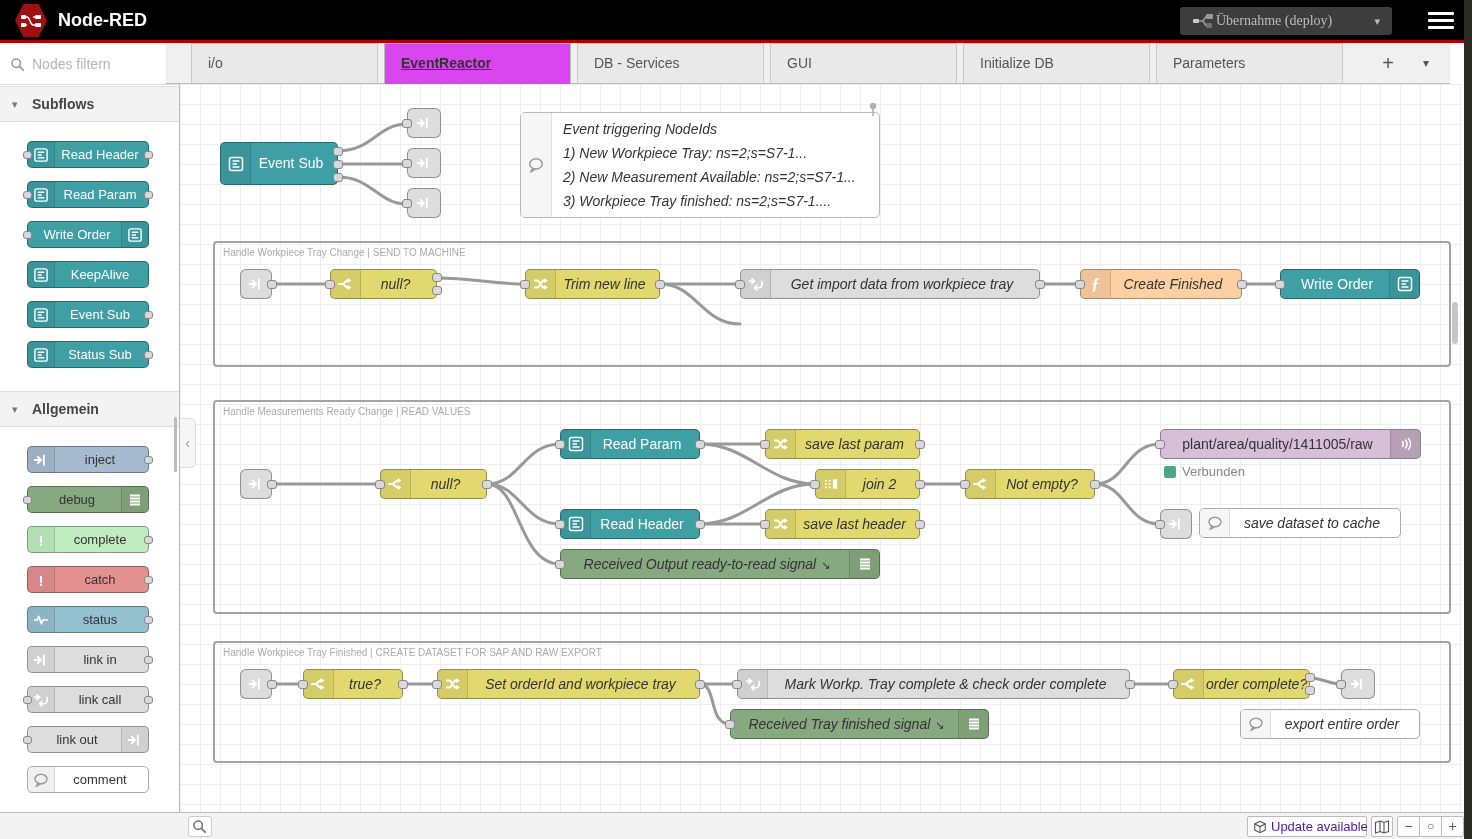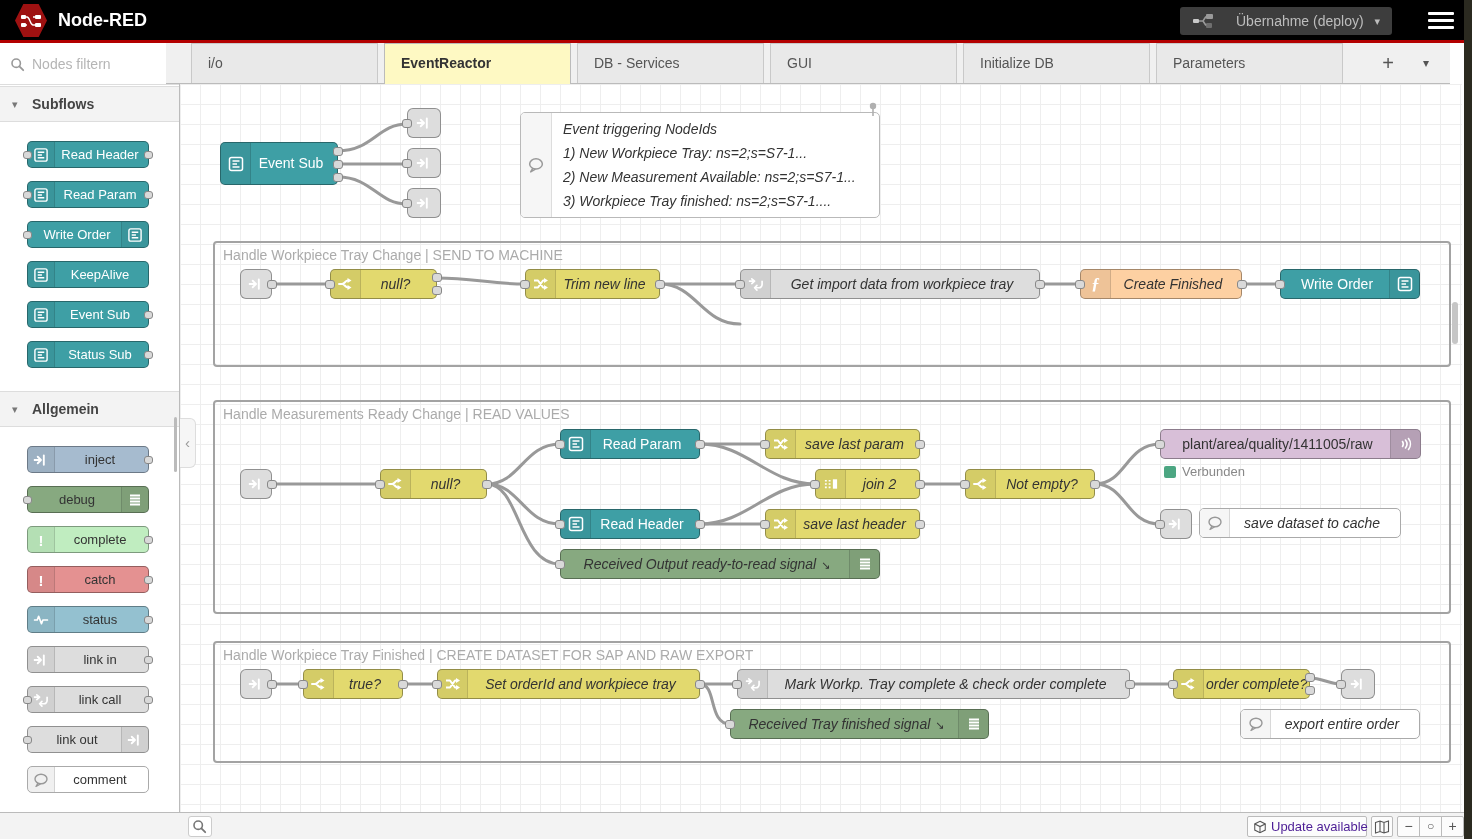--- a/index.html
+++ b/index.html
@@ -8,21 +8,21 @@
   
   #header{position:absolute;left:0;top:0;width:1472px;height:40px;background:#000;
           border-bottom:3px solid #b30000;z-index:30;}
   #logo{position:absolute;left:15px;top:3px;width:32px;height:35px;background:#9e1111;
         clip-path:polygon(26% 3%,74% 3%,100% 50%,74% 97%,26% 97%,0 50%);}
   #logo svg{position:absolute;left:5px;top:6px;}
   #app-title{position:absolute;left:58px;top:0;line-height:40px;color:#fff;
              font-size:18px;font-weight:bold;}
   #deploy-btn{position:absolute;right:80px;top:7px;width:212px;height:28px;background:#3d3d3d;
               border-radius:3px;color:#bdbdbd;font-size:14px;}
-  #deploy-btn .dlabel{position:absolute;left:56px;top:0;line-height:28px;}
+  #deploy-btn .dlabel{position:absolute;left:36px;top:0;line-height:28px;font-family:Liberation Serif, serif;}
   #deploy-btn .dicon{position:absolute;left:12px;top:6px;}
   #deploy-btn .dcaret{position:absolute;right:12px;top:0;line-height:28px;font-size:11px;color:#bdbdbd;}
   #menu-btn{position:absolute;right:18px;top:12px;width:26px;height:17px;cursor:pointer;}
   #menu-btn i{display:block;height:3px;background:#fff;margin-bottom:4px;border-radius:1px;}
   
   #palette{position:absolute;left:0;top:43px;width:179px;height:769px;background:#fff;
            border-right:1px solid #bbb;z-index:10;}
   #palette-search{position:absolute;left:0;top:0;width:179px;height:41px;border-bottom:1px solid #ddd;}
   #palette-search svg{position:absolute;left:10px;top:14px;}
   #palette-search input{position:absolute;left:30px;top:8px;width:135px;height:24px;border:none;
@@ -43,31 +43,31 @@
   .pn.icr .nicon{right:0;border-left:1px solid rgba(0,0,0,.12);border-radius:0 4px 4px 0;}
   .pn .nicon svg,.pn .nicon .tglyph{position:absolute;left:50%;top:50%;transform:translate(-50%,-50%);}
   .pn .port{width:9px;height:8px;top:9px;}
   #palette-scroll{position:absolute;left:174px;top:374px;width:3px;height:55px;background:#bbb;border-radius:2px;}
   
   #tabbar{position:absolute;left:166px;top:43px;width:1284px;height:41px;background:#f0f0f0;
           border-bottom:1px solid #bbb;box-sizing:border-box;display:flex;padding-left:25px;z-index:10;}
   .tab{width:187px;height:40px;margin-right:6px;background:#e9e9e9;border:1px solid #c9c9c9;
        border-bottom:none;box-sizing:border-box;font-size:14px;color:#555;line-height:38px;
        padding-left:16px;white-space:nowrap;overflow:hidden;}
-  .tab.active{height:41px;background:#fef9c3;font-weight:bold;color:#333;border-color:#bbb;}
+  .tab.active{height:41px;background:#d946ef;font-weight:bold;color:#333;border-color:#bbb;text-decoration:underline;}
   #tab-plus{position:absolute;right:52px;top:0;line-height:40px;font-size:20px;color:#555;width:20px;text-align:center;}
   #tab-caret{position:absolute;right:16px;top:0;line-height:40px;font-size:12px;color:#555;width:16px;text-align:center;}
   
   #canvas{position:absolute;left:180px;top:84px;width:1282px;height:728px;background:#fff;
     background-image:linear-gradient(to right,#eee 1px,transparent 1px),
                      linear-gradient(to bottom,#eee 1px,transparent 1px);
     background-size:20px 20px;overflow:hidden;}
   #wires{position:absolute;left:0;top:0;z-index:1;}
   .group{position:absolute;border:2px solid #a3a3a3;border-radius:4px;z-index:0;}
-  .group .gtitle{position:absolute;left:8px;top:4px;font-size:14px;color:#ababab;white-space:nowrap;}
+  .group .gtitle{position:absolute;left:8px;top:4px;font-size:10px;color:#ababab;white-space:nowrap;}
   .node{position:absolute;height:30px;border:1px solid rgba(0,0,0,.35);border-radius:5px;
         box-sizing:border-box;z-index:2;}
   .node .nlabel{position:absolute;left:32px;right:8px;top:0;line-height:28px;font-size:14px;
         color:#333;text-align:center;white-space:nowrap;}
   .node.icr .nlabel{left:8px;right:34px;}
   .node .nicon{position:absolute;top:0;width:29px;height:100%;background:rgba(0,0,0,.06);}
   .node.icl .nicon{left:0;border-right:1px solid rgba(0,0,0,.12);border-radius:4px 0 0 4px;}
   .node.icr .nicon{right:0;border-left:1px solid rgba(0,0,0,.12);border-radius:0 4px 4px 0;}
   .node .nicon.dk{background:rgba(0,0,0,.16);}
   .node .nicon svg,.node .nicon .tglyph{position:absolute;left:50%;top:50%;transform:translate(-50%,-50%);}

